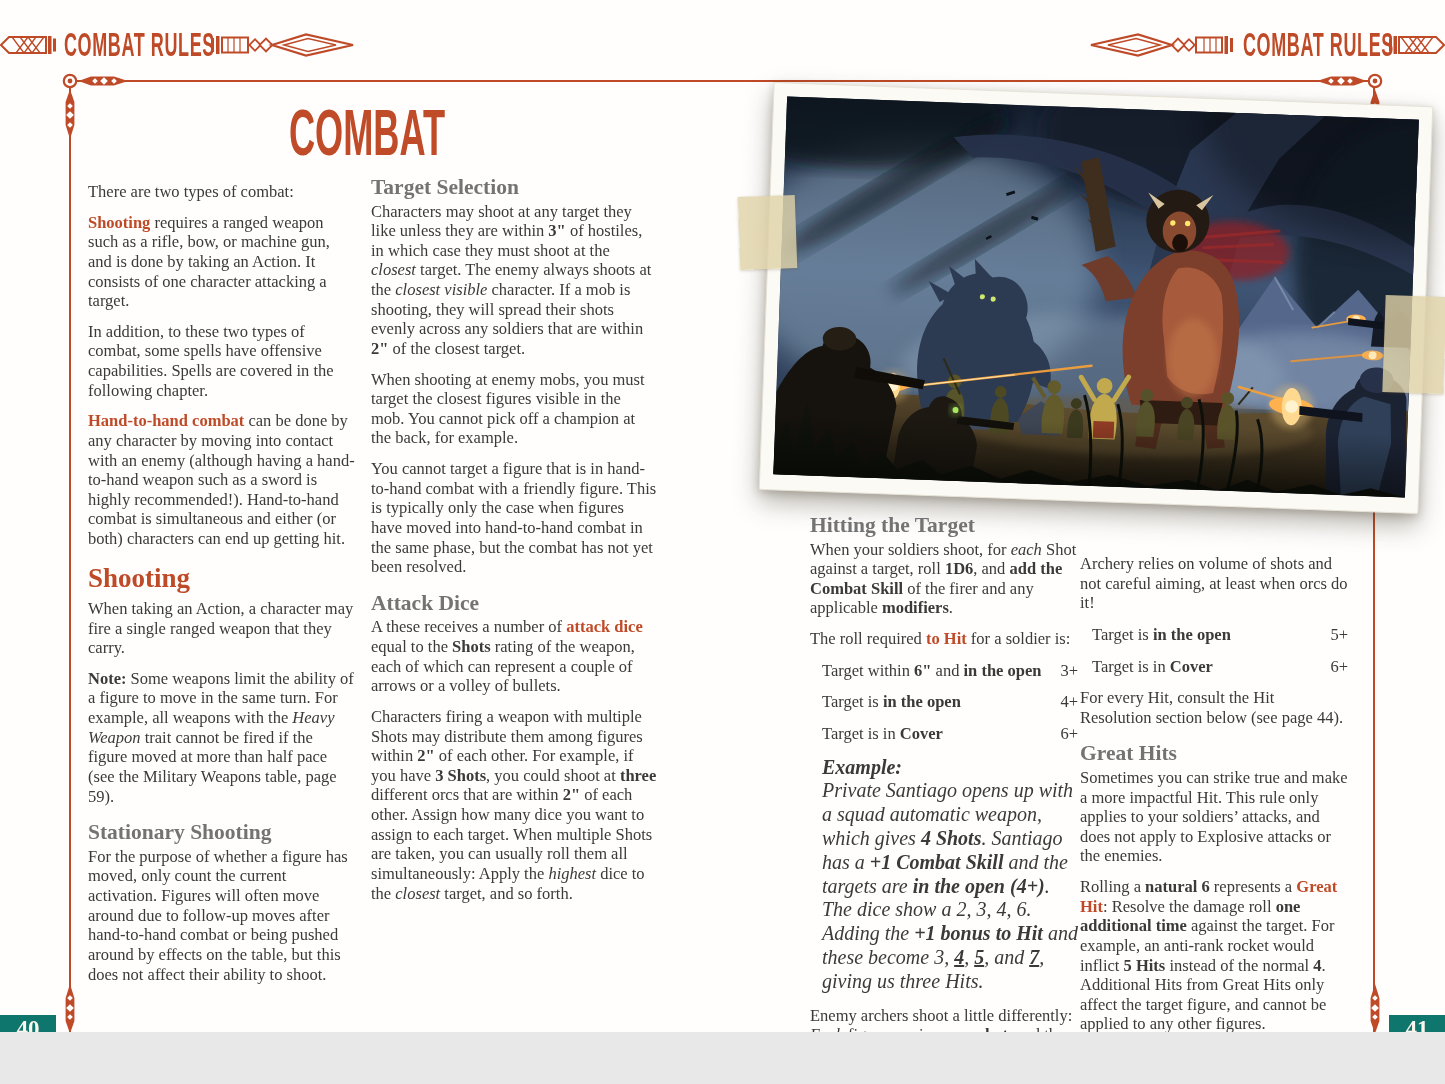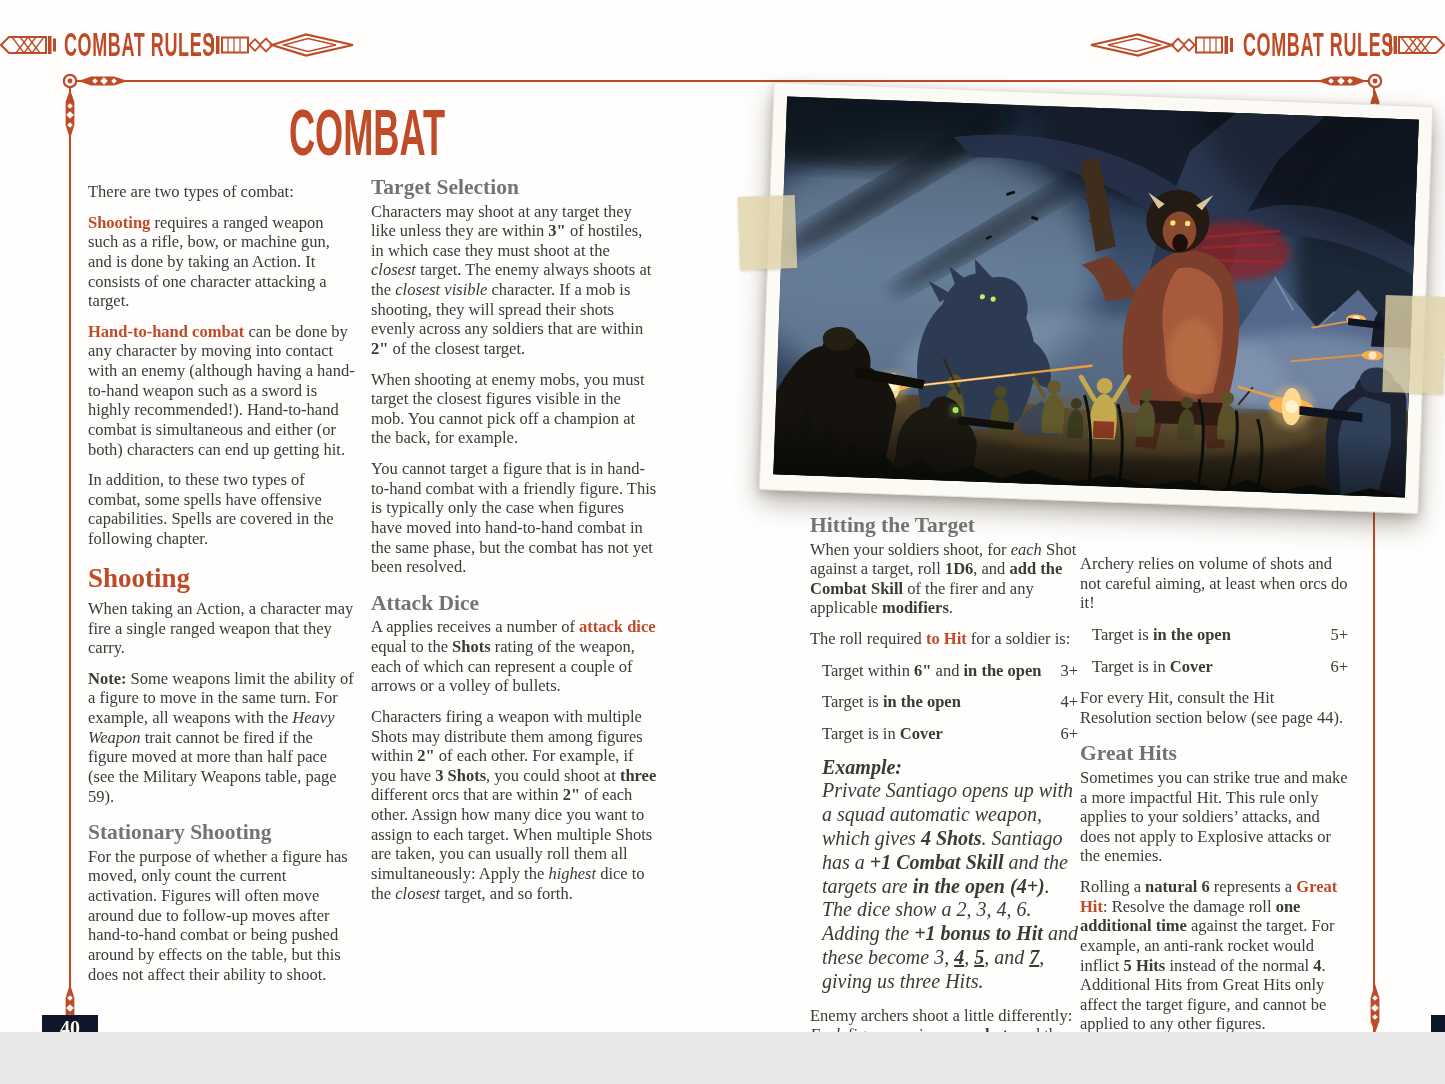--- a/index.html
+++ b/index.html
@@ -27,23 +27,23 @@
   .col h2{font-size:27px;color:#bf4a27;margin:15px 0 7px 0;font-weight:700;line-height:1.05;}
   .col h3{font-size:21.5px;color:#737373;margin:15px 0 3px 0;font-weight:700;line-height:1.05;}
   .col h3.first, .col h2.first{margin-top:0;}
   .b{font-weight:700;} .i{font-style:italic;} .o{color:#bf4a27;} .u{text-decoration:underline;}
   .trow{display:flex;justify-content:space-between;margin:12px 0 12px 12px;}
   .trow .val{padding-left:8px;white-space:nowrap;}
   .example{margin:2px 0 12px 12px;font-size:20px;}
   .example .ex-label{font-style:italic;font-weight:700;}
   .example p{margin:0;}
   
-  .pagenum{position:absolute;z-index:5;width:56px;height:27px;background:#0f172a;color:#fdf6ee;
-           font-family:"Liberation Serif",serif;font-weight:700;font-size:20px;
-           display:flex;align-items:center;justify-content:center;top:1015px;margin-left:42px;}
+  .pagenum{position:absolute;z-index:5;width:56px;height:27px;background:#0f766e;color:#fdf6ee;
+           font-family:"Liberation Serif",serif;font-weight:700;font-size:23px;
+           display:flex;align-items:center;justify-content:center;top:1015px;}
   .pagenum.left{left:0;} .pagenum.right{left:1389px;}
   
   .photo{position:absolute;left:766px;top:94px;width:660px;height:408px;z-index:2;
          background:#fbfaf5;border:1px solid #e7e2d6;box-sizing:border-box;
          padding:13px 13px 15px 13px;transform:rotate(2.1deg);transform-origin:center;
          box-shadow:0 12px 26px rgba(55,45,28,.35),0 3px 8px rgba(55,45,28,.22);border-radius:2px;}
   .photo-art{width:100%;height:100%;display:block;background:#1b2736;}
   .tape{position:absolute;z-index:3;background:rgba(224,210,166,.8);
         box-shadow:0 1px 3px rgba(90,75,40,.25);}
   .tape.tl{left:739px;top:196px;width:57px;height:73px;transform:rotate(-2deg);}
@@ -158,36 +158,36 @@
     <path d="M12 7 L24 23 M20 7 L32 23 M28 7 L40 23 M16 23 L28 7 M24 23 L36 7 M32 23 L44 7" stroke="#bf4a27" stroke-width="1.3"></path>
     <rect x="48" y="6" width="3.5" height="18" fill="#bf4a27"></rect>
       <rect x="53" y="8.5" width="3" height="13" fill="#bf4a27"></rect>
   </svg>
 
   <div class="big-title">COMBAT</div>
 
   <div class="col" style="left:88px;top:182px;width:268px;">
     <p><span>There are two types of combat:</span></p>
     <p><span class="b o">Shooting</span><span> requires a ranged weapon such as a rifle, bow, or machine gun, and is done by taking an Action. It consists of one character attacking a target.</span></p>
+    <p><span>In addition, to these two types of combat, some spells have offensive capabilities. Spells are covered in the following chapter.</span></p>
     <p><span class="b o">Hand-to-hand combat</span><span> can be done by any character by moving into contact with an enemy (although having a hand-to-hand weapon such as a sword is highly recommended!). Hand-to-hand combat is simultaneous and either (or both) characters can end up getting hit.</span></p>
-    <p><span>In addition, to these two types of combat, some spells have offensive capabilities. Spells are covered in the following chapter.</span></p>
     <h2>Shooting</h2>
     <p><span>When taking an Action, a character may fire a single ranged weapon that they carry.</span></p>
     <p><span class="b">Note:</span><span> Some weapons limit the ability of a figure to move in the same turn. For example, all weapons with the </span><span class="i">Heavy Weapon</span><span> trait cannot be fired if the figure moved at more than half pace (see the Military Weapons table, page 59).</span></p>
     <h3>Stationary Shooting</h3>
     <p><span>For the purpose of whether a figure has moved, only count the current activation. Figures will often move around due to follow-up moves after hand-to-hand combat or being pushed around by effects on the table, but this does not affect their ability to shoot.</span></p>
   </div>
 
   <div class="col" style="left:371px;top:176px;width:286px;">
     <h3 class="first">Target Selection</h3>
     <p><span>Characters may shoot at any target they like unless they are within </span><span class="b">3"</span><span> of hostiles, in which case they must shoot at the </span><span class="i">closest</span><span> target. The enemy always shoots at the </span><span class="i">closest visible</span><span> character. If a mob is shooting, they will spread their shots evenly across any soldiers that are within </span><span class="b">2"</span><span> of the closest target.</span></p>
     <p><span>When shooting at enemy mobs, you must target the closest figures visible in the mob. You cannot pick off a champion at the back, for example.</span></p>
     <p><span>You cannot target a figure that is in hand-to-hand combat with a friendly figure. This is typically only the case when figures have moved into hand-to-hand combat in the same phase, but the combat has not yet been resolved.</span></p>
     <h3>Attack Dice</h3>
-    <p><span>A applies receives a number of </span><span class="b o">attack dice</span><span> equal to the </span><span class="b">Shots</span><span> rating of the weapon, each of which can represent a couple of arrows or a volley of bullets.</span></p>
+    <p><span>A these receives a number of </span><span class="b o">attack dice</span><span> equal to the </span><span class="b">Shots</span><span> rating of the weapon, each of which can represent a couple of arrows or a volley of bullets.</span></p>
     <p><span>Characters firing a weapon with multiple Shots may distribute them among figures within </span><span class="b">2"</span><span> of each other. For example, if you have </span><span class="b">3 Shots</span><span>, you could shoot at </span><span class="b">three</span><span> different orcs that are within </span><span class="b">2"</span><span> of each other. Assign how many dice you want to assign to each target. When multiple Shots are taken, you can usually roll them all simultaneously: Apply the </span><span class="i">highest</span><span> dice to the </span><span class="i">closest</span><span> target, and so forth.</span></p>
   </div>
 
   <div class="photo">
     <svg class="photo-art" viewBox="0 0 640 384" preserveAspectRatio="none" role="img" aria-label="Soldiers firing rifles at a horde of goblins and two huge trolls beneath a giant gnarled tree">
       <defs>
         <linearGradient id="sky" x1="0" y1="0" x2="0" y2="1">
           <stop offset="0" stop-color="#141e2e"></stop>
             <stop offset="0.45" stop-color="#3f5574"></stop>
             <stop offset="1" stop-color="#232f44"></stop>

